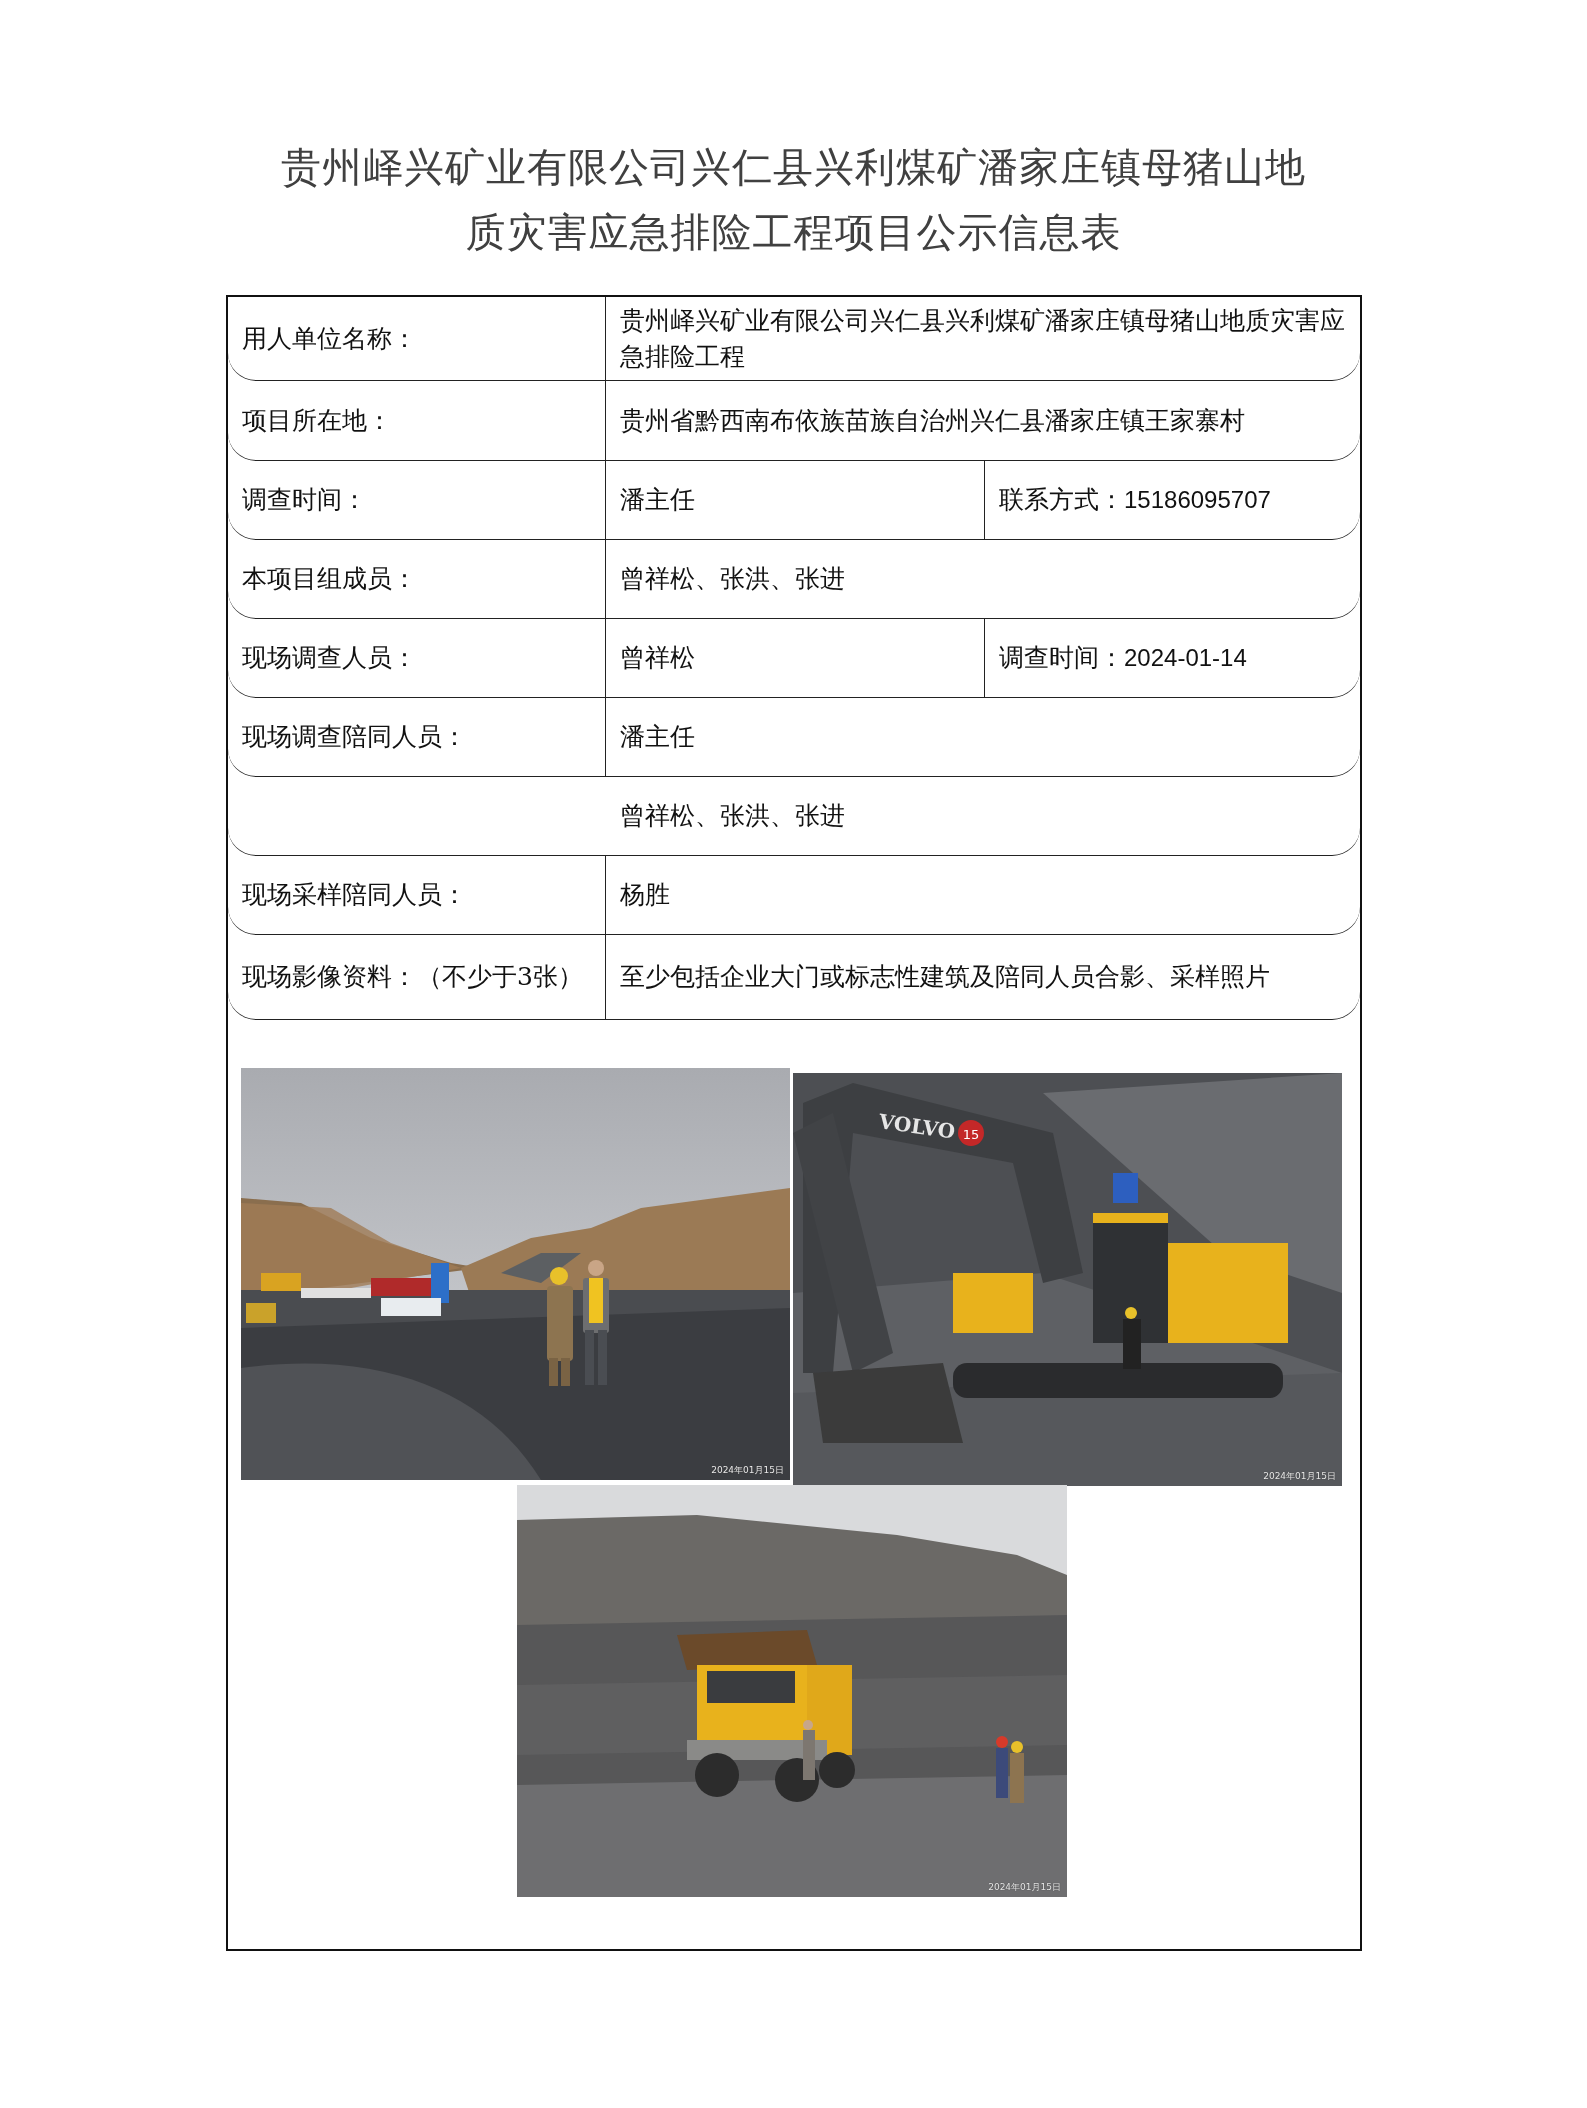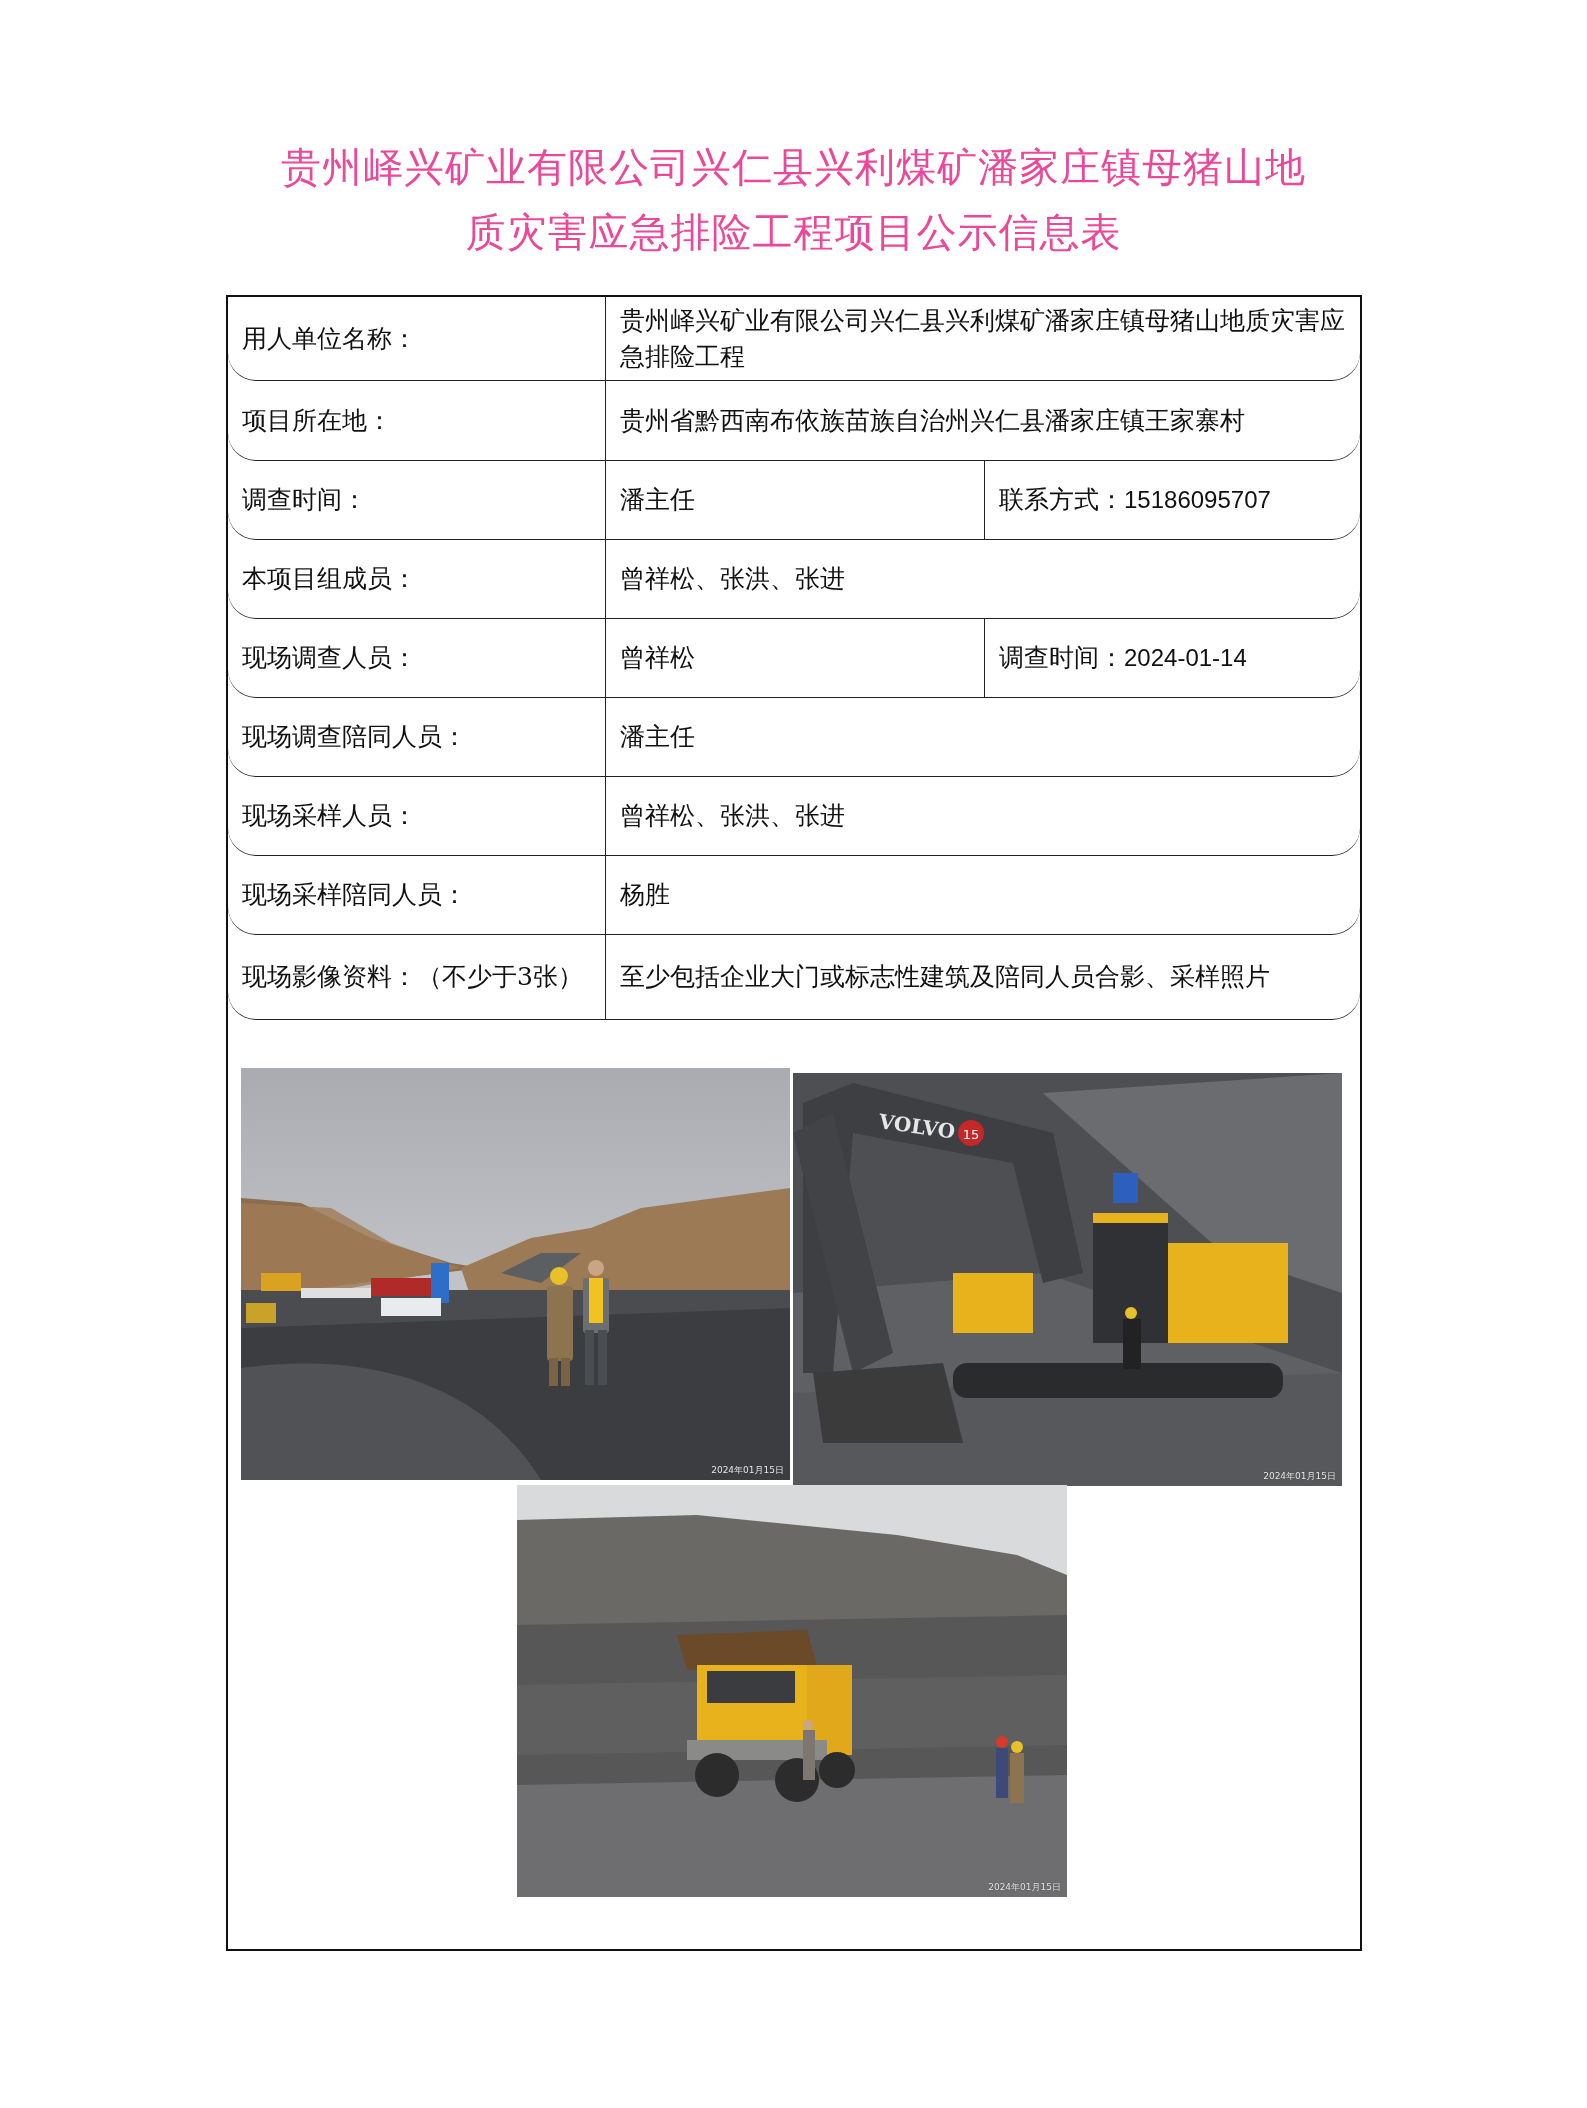--- a/index.html
+++ b/index.html
@@ -3,21 +3,21 @@
   <meta charset="utf-8">
   <style>
     html, body { margin: 0; padding: 0; background: #ffffff; }
     body {
       width: 1587px; height: 2108px; position: relative; overflow: hidden;
       font-family: "DejaVu Serif", "Liberation Serif", serif;
       color: #111;
     }
     .title-line {
       position: absolute; left: 0; width: 1587px; text-align: center;
-      font-size: 40px; letter-spacing: 1px; color: #ec4899;
+      font-size: 40px; letter-spacing: 1px; color: #404040;
       font-family: "DejaVu Serif", "Liberation Serif", serif;
       white-space: nowrap;
     }
     #title-1 { top: 140px; }
     #title-2 { top: 205px; }
 
     .info-table {
       position: absolute; left: 226px; top: 295px; width: 1136px; height: 1656px;
       border: 2px solid #111; box-sizing: border-box;
     }
@@ -87,21 +87,20 @@
       <span class="num">2024-01-14</span>
     </div>
   </div>
 
   <div class="row" style="top:401px;height:79px;">
     <div class="cell label">现场调查陪同人员：</div>
     <div class="cell value">潘主任</div>
   </div>
 
   <div class="row" style="top:480px;height:79px;">
-    <div class="cell label">现场采样人员：</div>
     <div class="cell value">曾祥松、张洪、张进</div>
   </div>
 
   <div class="row" style="top:559px;height:79px;">
     <div class="cell label">现场采样陪同人员：</div>
     <div class="cell value">杨胜</div>
   </div>
 
   <div class="row" style="top:638px;height:85px;">
     <div class="cell label" style="line-height:34px;">现场影像资料：（不少于3张）</div>

